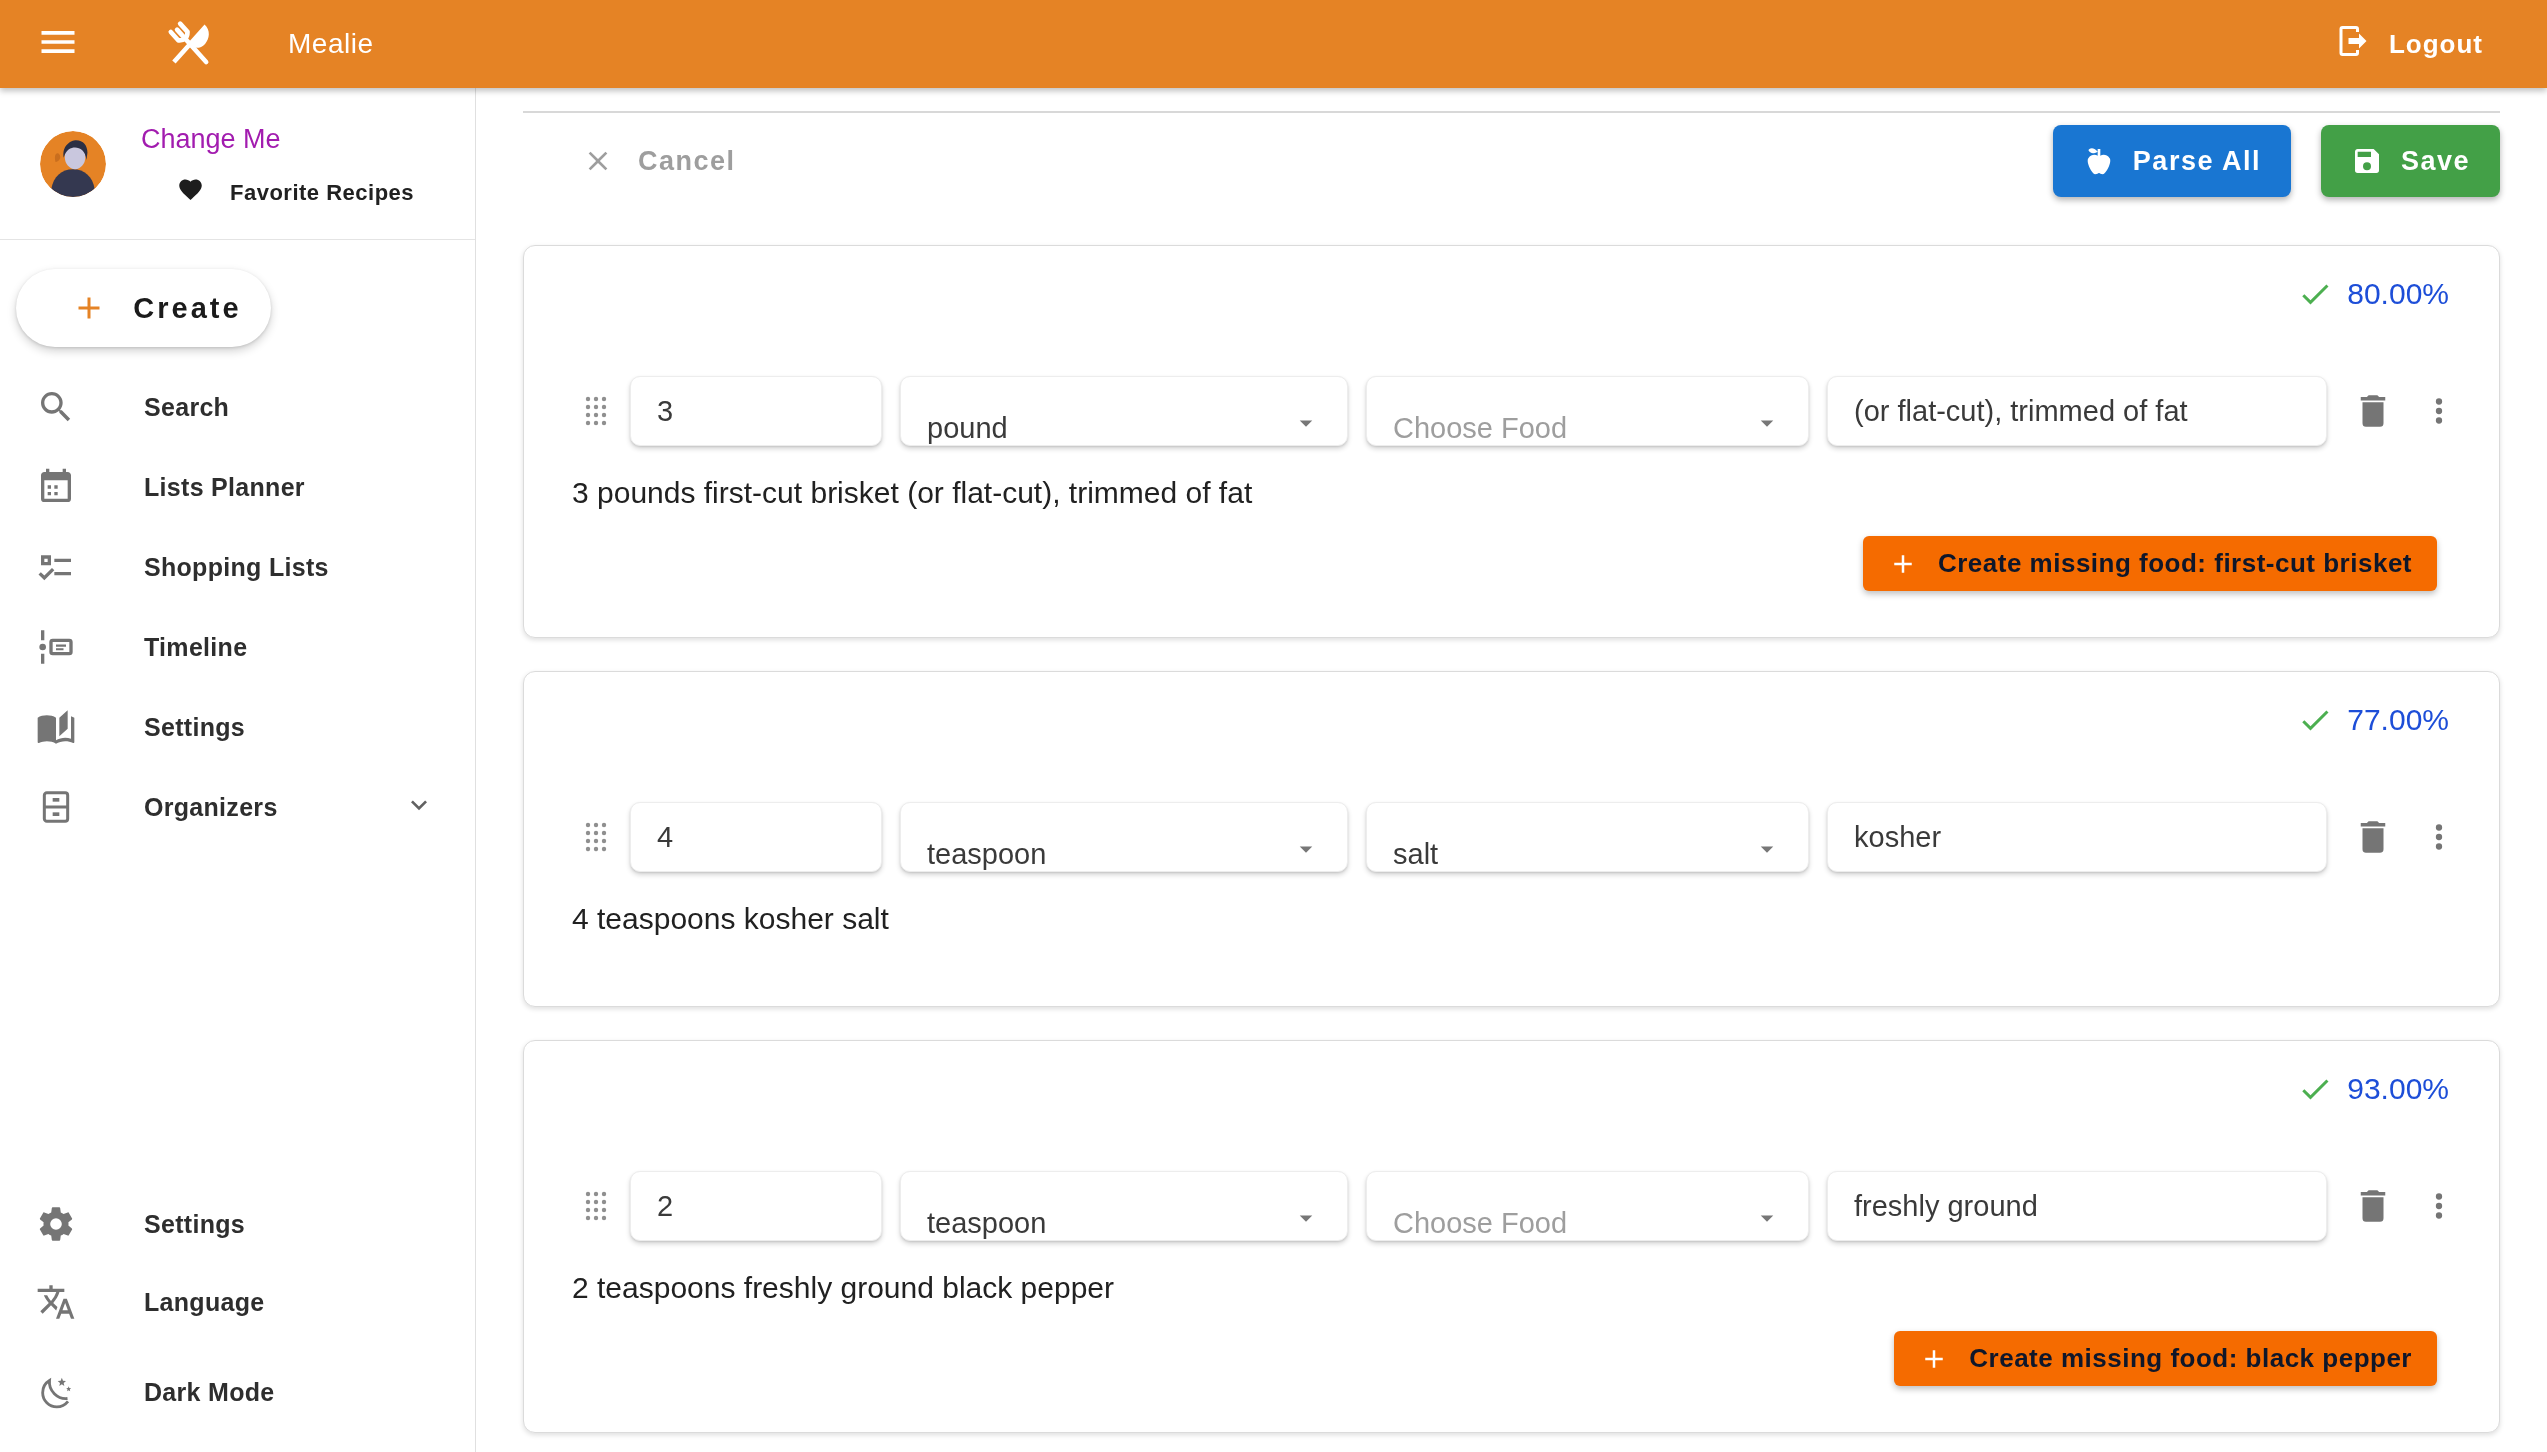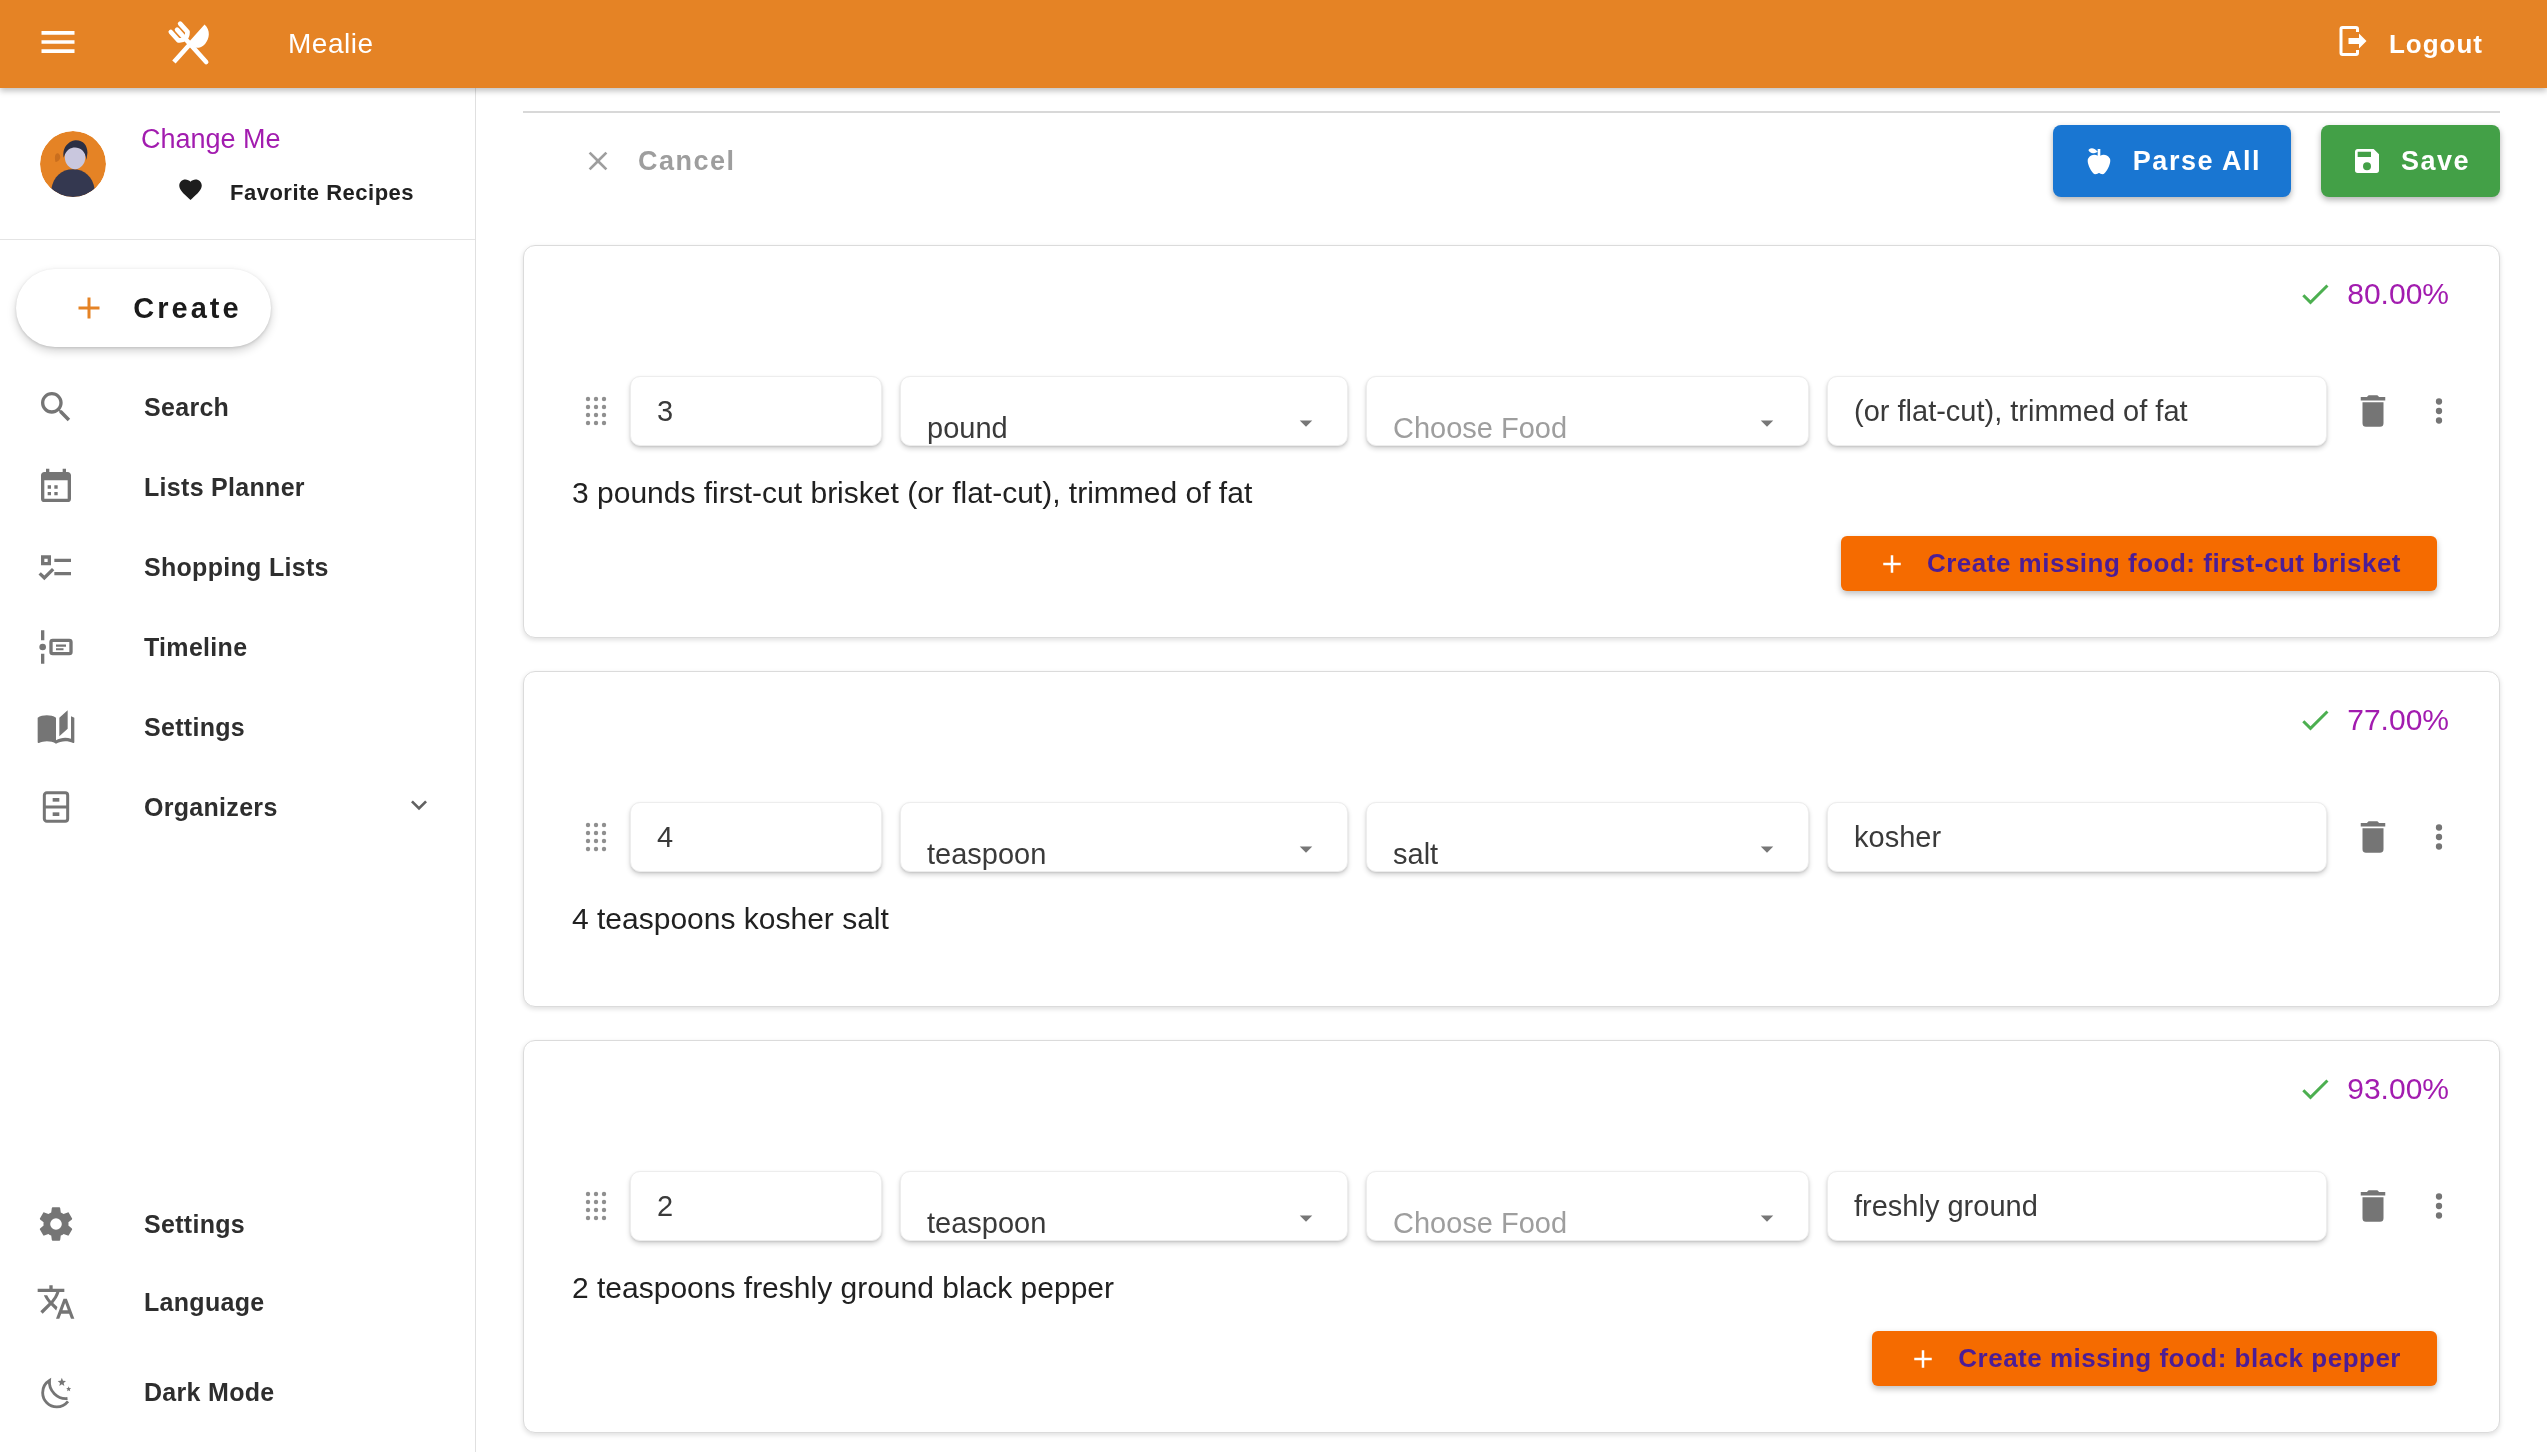--- a/index.html
+++ b/index.html
@@ -59,42 +59,42 @@
          box-shadow:0 3px 6px rgba(0,0,0,.3); font-family:"Liberation Sans",sans-serif; }
   .btn svg { margin-right:18px; }
   .btn-parse { background:#1976D2; }
   .btn-save  { background:#43A047; margin-left:30px; }
 
   
   .card { border:1px solid #DBDBDB; border-radius:12px; background:#fff; margin-top:33px;
           box-shadow:0 2px 5px rgba(0,0,0,.13); padding:0 32px; }
   .card.first { margin-top:48px; }
   .conf-row { display:flex; justify-content:flex-end; align-items:center; padding:30px 18px 0 0; }
-  .conf-row span { font-size:30px; color:#a21caf; margin-left:14px; }
+  .conf-row span { font-size:30px; color:#1d4ed8; margin-left:14px; }
   .fields-row { display:flex; align-items:center; margin-top:64px; }
   .drag { margin-left:28px; margin-right:22px; cursor:grab; display:flex; }
   .field { height:70px; background:#fff; border:1px solid #ededed; border-radius:10px;
            box-shadow:0 3px 5px rgba(0,0,0,.16), 0 1px 2px rgba(0,0,0,.1);
            font-size:29px; color:#3a3a3a; padding:0 26px;
            font-family:"Liberation Sans",sans-serif; }
   input.field { outline:none; }
   .field.qty  { width:252px; margin-right:18px; }
   .field.sel  { display:flex; align-items:flex-end; cursor:pointer; }
   .field.unit { width:448px; margin-right:18px; }
   .field.food { width:443px; margin-right:18px; }
   .field.note { flex:1; min-width:0; margin-right:18px; }
   .field .caret { margin-left:auto; }
   .placeholder { color:#9E9E9E; }
   .icon-btn { width:56px; height:56px; border:none; background:none; display:flex; align-items:center;
               justify-content:center; cursor:pointer; color:#757575; }
   .icon-btn.kebab { margin-left:10px; }
   .orig { font-size:30px; color:#212121; margin:30px 0 0 16px; }
   .missing-row { display:flex; justify-content:flex-end; margin:26px 30px 0 0; padding-bottom:46px; }
-  .missing-btn { height:55px; border:none; border-radius:6px; background:#F56B00; color:#4c1d95;
-                 display:flex; align-items:center; padding:0 36px; font-size:26px; font-weight:700;
+  .missing-btn { height:55px; border:none; border-radius:6px; background:#F56B00; color:#0f172a;
+                 display:flex; align-items:center; padding:0 25px; font-size:26px; font-weight:700;
                  letter-spacing:0.5px; cursor:pointer; box-shadow:0 3px 6px rgba(0,0,0,.25);
                  font-family:"Liberation Sans",sans-serif; }
   .missing-btn svg { margin-right:20px; }
   .card.no-btn { padding-bottom:70px; }
 </style>
 </head>
 <body>
 
 <header class="appbar">
   <div class="menu-btn">

